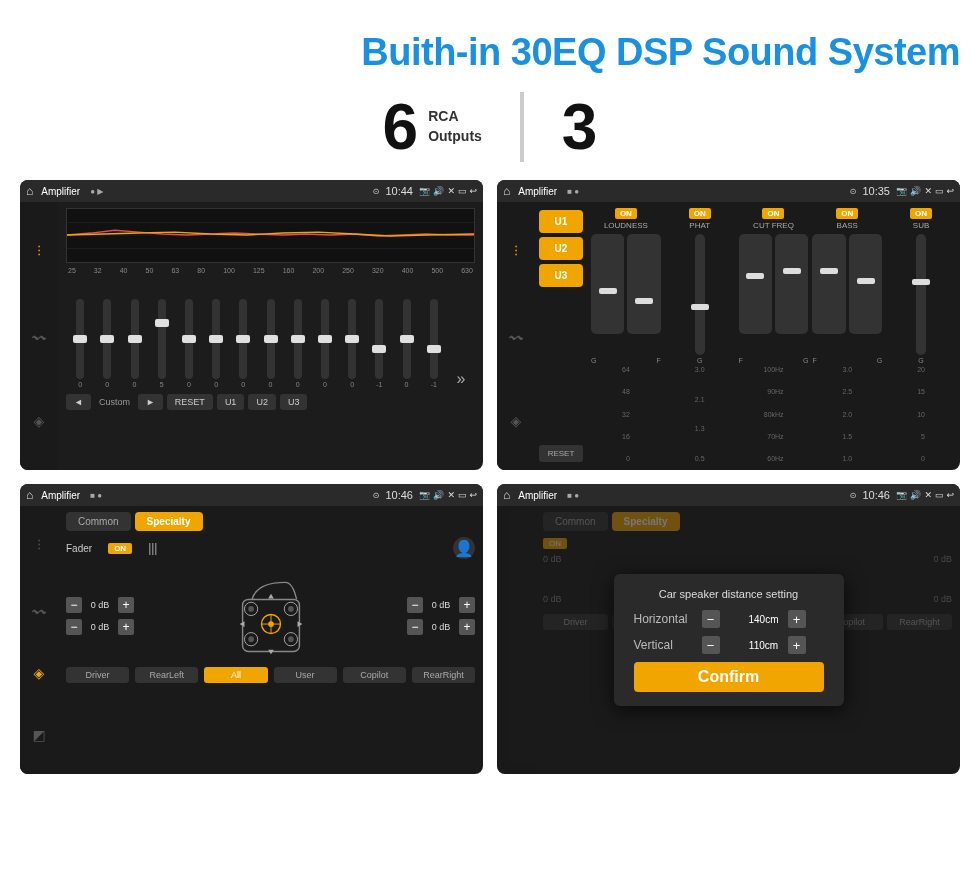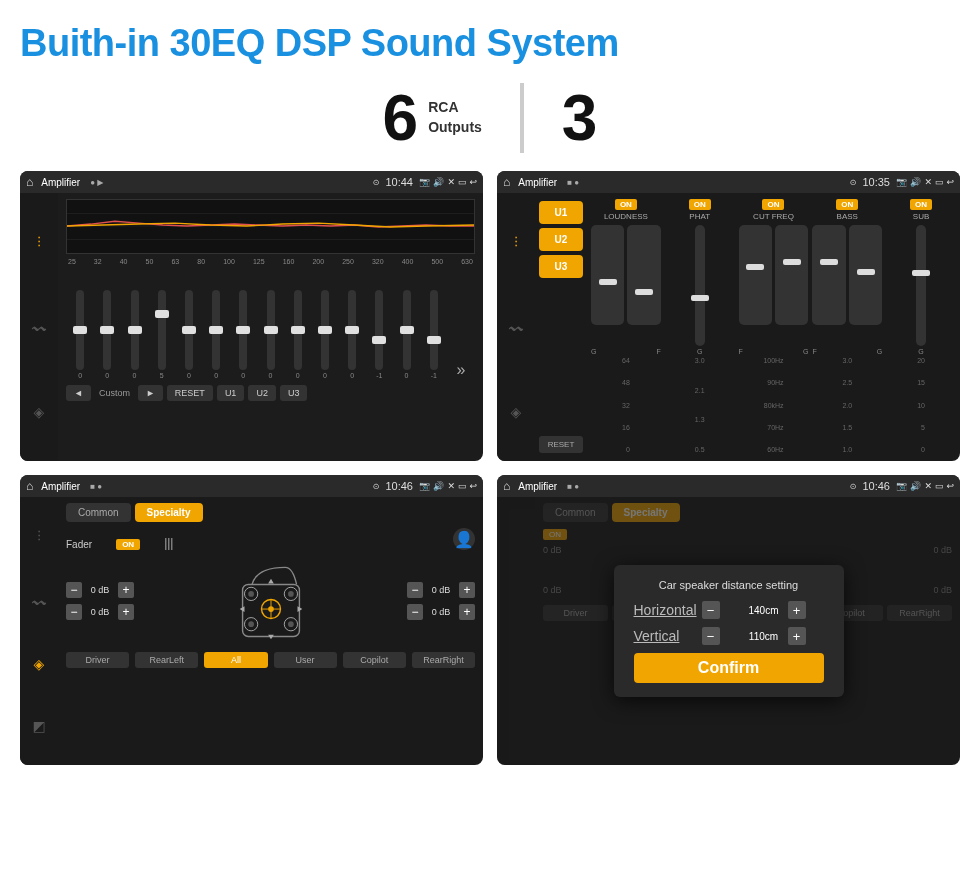--- a/index.html
+++ b/index.html
@@ -5,22 +5,22 @@
     * { margin: 0; padding: 0; box-sizing: border-box; }
     body {
       width: 980px;
       height: 881px;
       background: #ffffff;
       font-family: Arial, sans-serif;
       overflow: hidden;
     }
 
     .page-title {
-      text-align: left;
-      padding: 22px 20px 14px;
+      text-align: right;
+      padding: 31px 20px 14px;
       font-size: 38px;
       font-weight: 900;
       color: #1a90e0;
       letter-spacing: -0.5px;
     }
 
     .features-row {
       display: flex;
       align-items: center;
       justify-content: center;
@@ -317,23 +317,23 @@
       background: #f0a500;
       color: #fff;
       font-weight: bold;
     }
     .fader-tab.inactive {
       background: #333;
       color: #aaa;
     }
     .fader-header-row {
       display: flex;
-      align-items: flex-end;
-      gap: 24px;
-      margin-bottom: 6px;
+      align-items: center;
+      gap: 16px;
+      margin-bottom: 12px;
       font-size: 10px;
       color: #ccc;
     }
     .fader-on-badge {
       background: #f0a500;
       color: #fff;
       font-size: 8px;
       font-weight: bold;
       padding: 1px 6px;
       border-radius: 2px;
@@ -419,24 +419,23 @@
       margin-bottom: 10px;
       text-align: center;
     }
     .dialog-row {
       display: flex;
       align-items: center;
       margin-bottom: 8px;
       gap: 8px;
     }
     .dialog-row-label {
-      font-size: 14px;
+      font-size: 12px;
       color: #bbb;
       width: 60px;
-      text-decoration: underline;
     }
     .dialog-ctrl {
       display: flex;
       align-items: center;
       gap: 4px;
     }
     .dialog-btn {
       width: 18px;
       height: 18px;
       background: #555;

